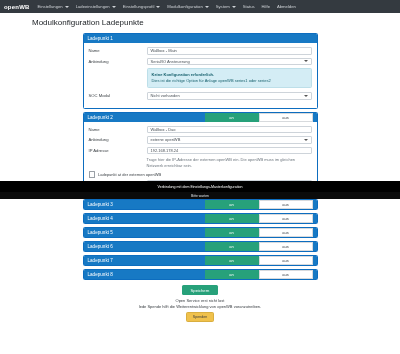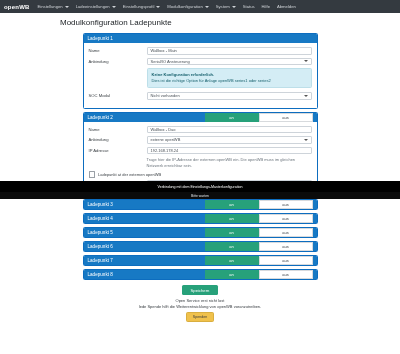--- a/index.html
+++ b/index.html
@@ -18,21 +18,21 @@
   .brand{color:#ffffff;font-size:6px;font-weight:bold;letter-spacing:.2px;margin-right:8px;}
   .nav-items{display:flex;align-items:center;gap:7px;}
   .nav-item{color:#cfd3d7;font-size:4.2px;white-space:nowrap;}
   .nav-item.has-caret:after{content:"";display:inline-block;margin-left:2px;
     border-left:2px solid transparent;border-right:2px solid transparent;border-top:2.4px solid #cfd3d7;vertical-align:middle;}
   
   .page{
     background:#ffffff;padding:5px 0 0 0;
   }
   .page-title{
-    font-size:8px;color:#212529;margin:0 0 6px 60px;font-weight:normal;
+    font-size:8px;color:#212529;margin:0 0 6px 32px;font-weight:normal;
   }
   .content{
     width:235px;margin:0 auto;
   }
   
   .panel{margin-bottom:3px;border:1px solid #0d6dbf;border-radius:1.5px;overflow:hidden;background:#fff;}
   .panel-header{
     background:#1779c4;color:#fff;height:9px;display:flex;align-items:center;
     padding:0 4px;font-size:4.6px;
   }

